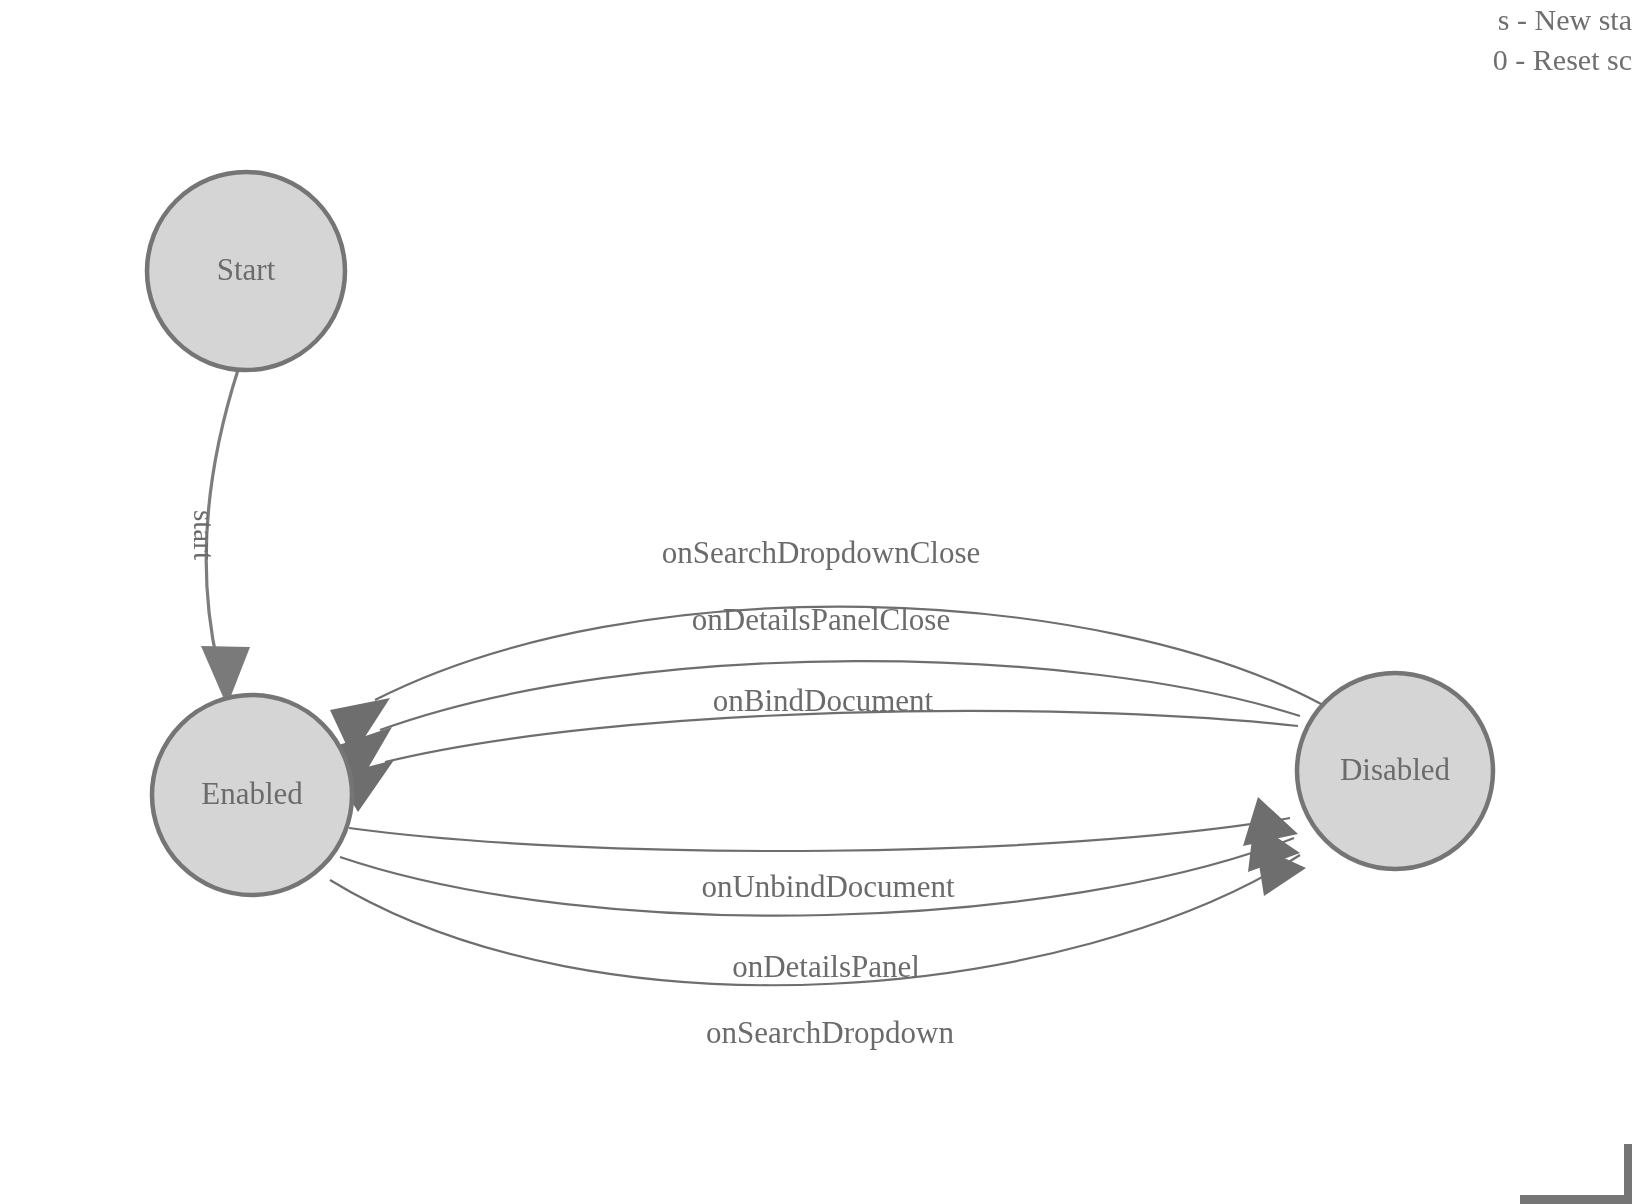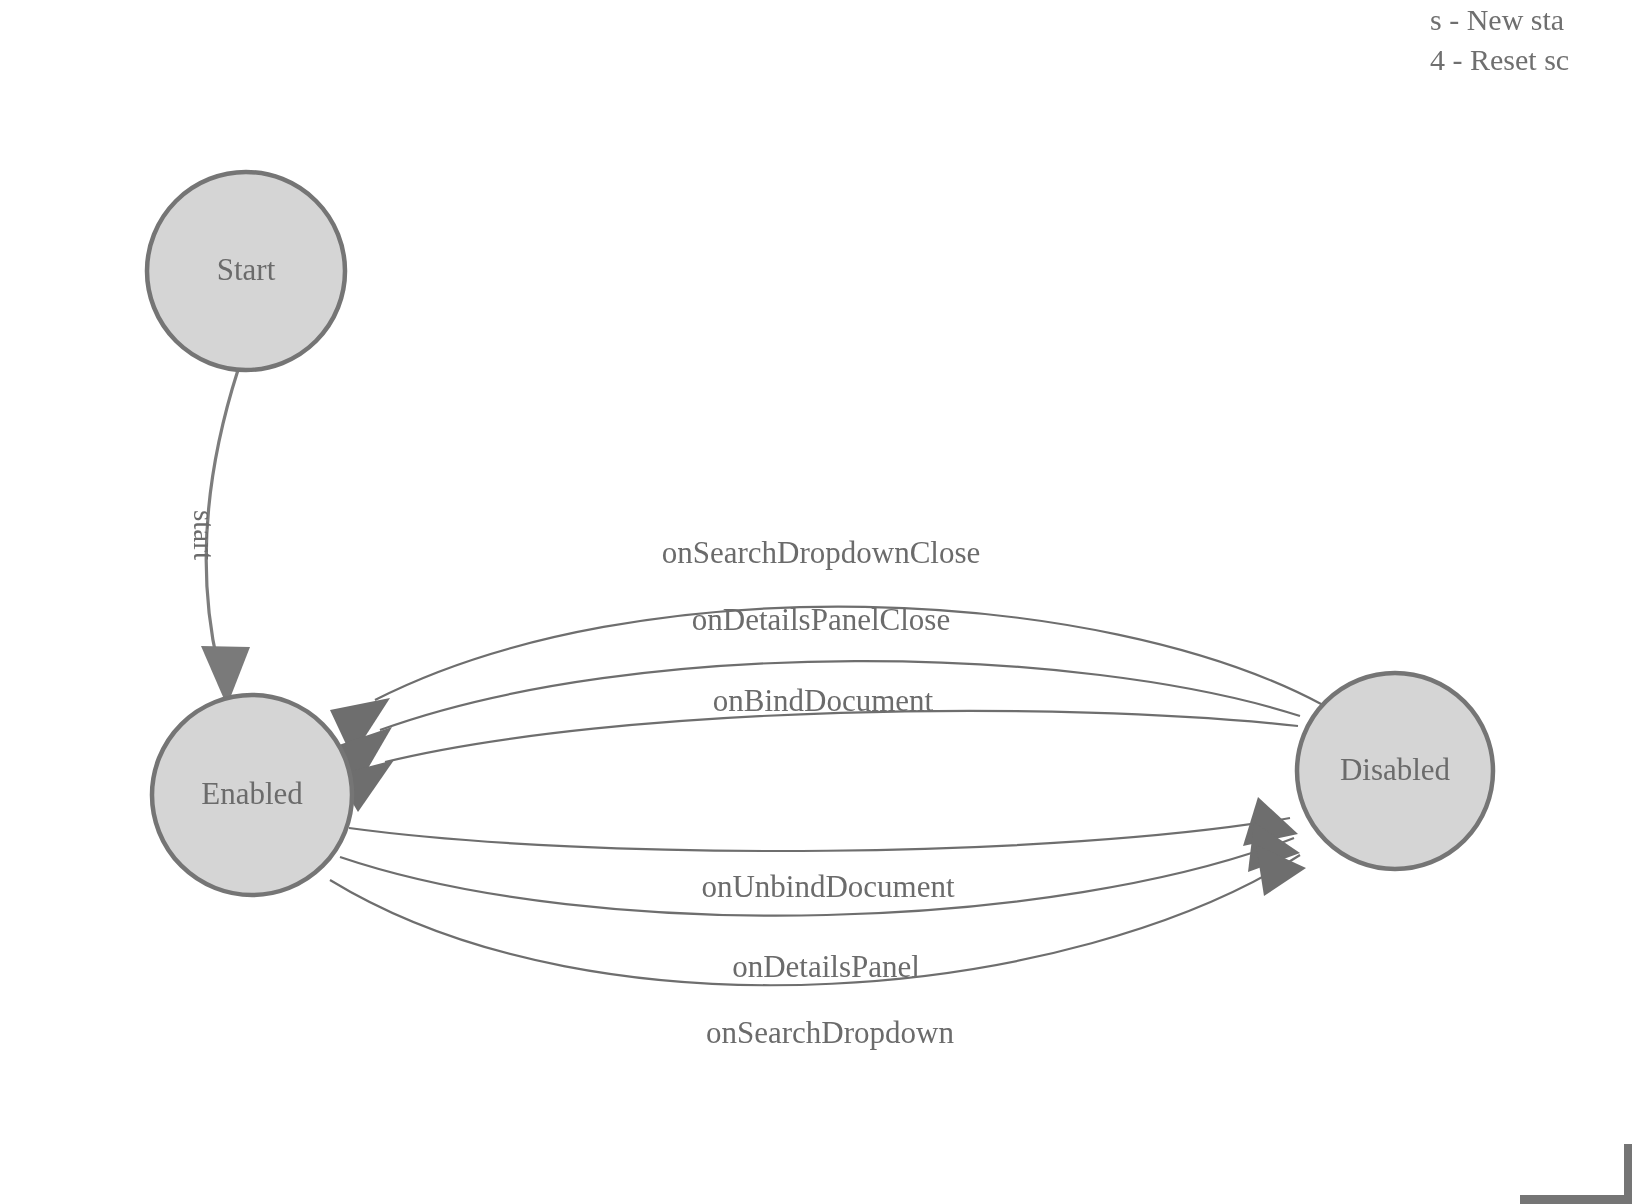--- a/index.html
+++ b/index.html
@@ -77,20 +77,21 @@
 
   
   #help-overlay {
     position: absolute;
     top: 0px;
     left: 1430px;
     width: 202px;
     height: 160px;
     overflow: hidden;
     pointer-events: none;
+    text-align: right;
   }
   .help-line {
     font-family: "Liberation Serif", "DejaVu Serif", serif;
     font-size: 30px;
     line-height: 40px;
     color: #6f6f6f;
     white-space: nowrap;
   }
 
   
@@ -188,21 +189,21 @@
 
     <g>
       <circle class="node-circle" cx="1395" cy="771" r="98"></circle>
       <text class="node-label" x="1395" y="773">Disabled</text>
     </g>
 
   </svg>
 
   <div id="help-overlay">
     <div class="help-line">s - New sta</div>
-    <div class="help-line">4 - Reset sc</div>
+    <div class="help-line">0 - Reset sc</div>
   </div>
 
   <div id="hscrollbar">
     <div id="hscroll-thumb"></div>
   </div>
   <div id="vscrollbar">
     <div id="vscroll-thumb"></div>
   </div>
 
 </div>

